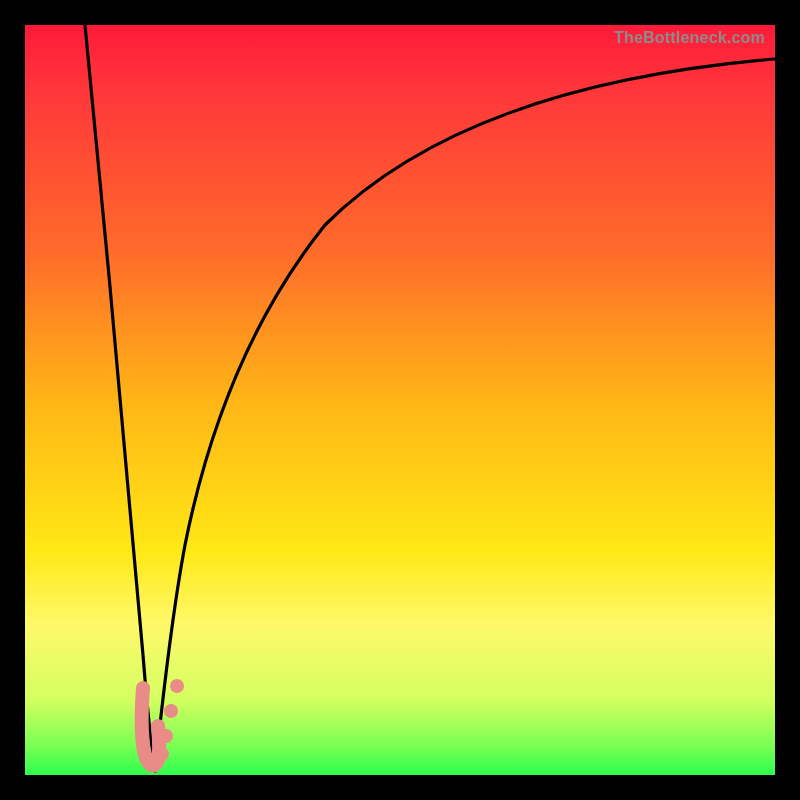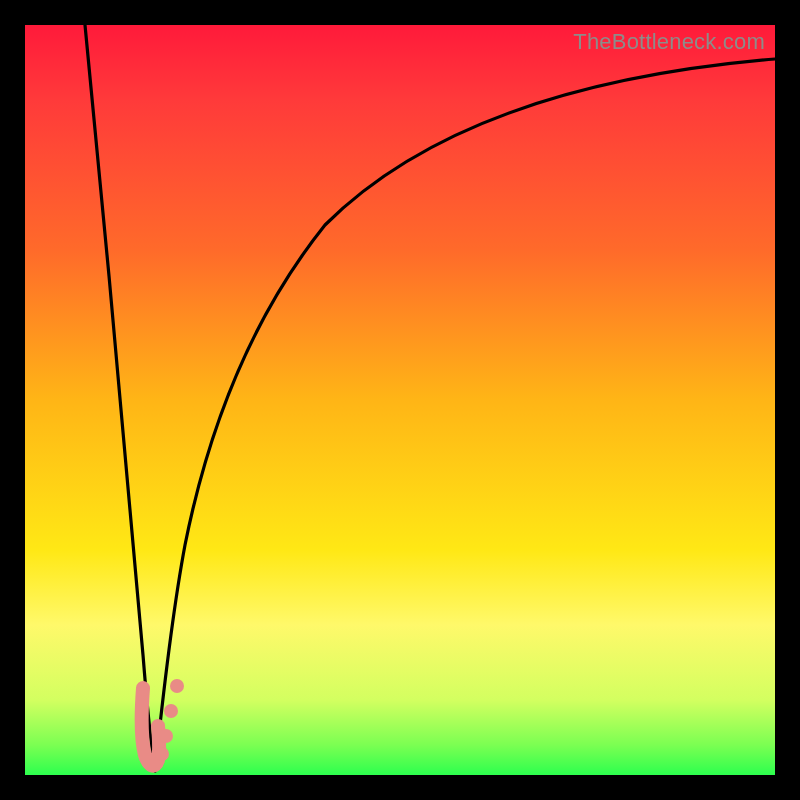--- a/index.html
+++ b/index.html
@@ -37,22 +37,22 @@
       #d3ff60 90%,
       #7bff52 96%,
       #2dff4e 100%
     );
   }
   .watermark {
     position: absolute;
     top: 4px;
     right: 10px;
     color: #8d8c8a;
-    font-size: 22px;
-    font-weight: 400;
+    font-size: 16px;
+    font-weight: 700;
     letter-spacing: 0.2px;
     user-select: none;
   }
   svg.curves {
     position: absolute;
     left: 0;
     top: 0;
     width: 750px;
     height: 750px;
     overflow: visible;

